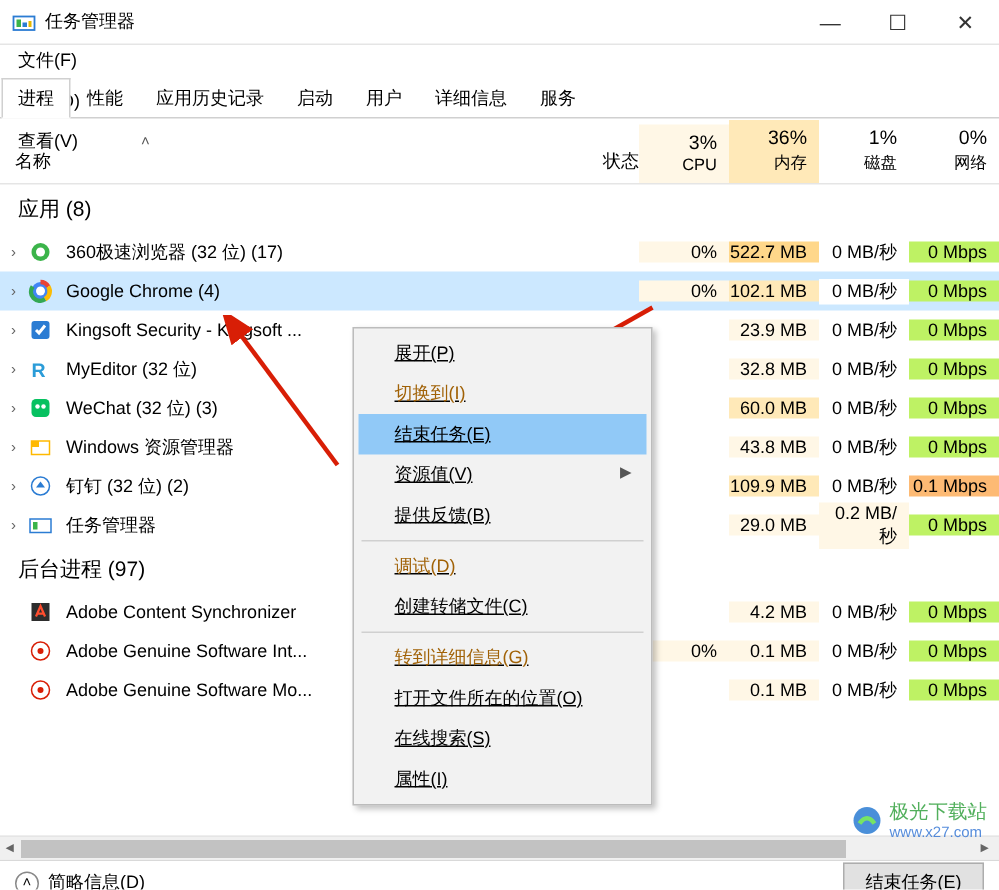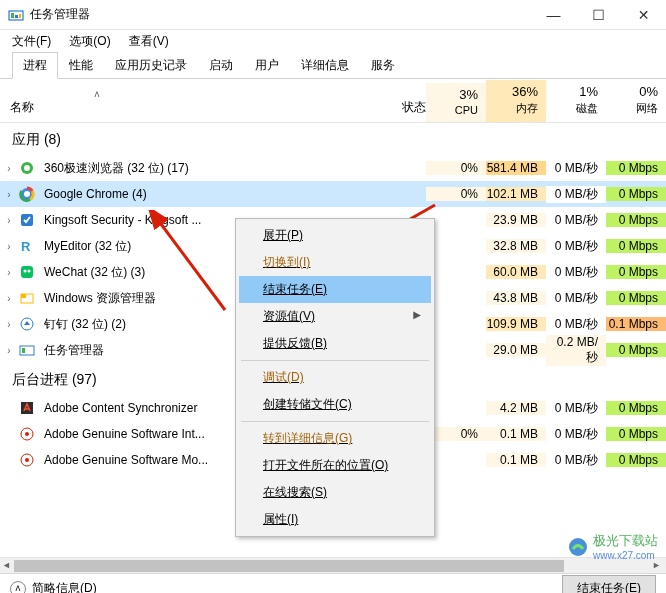--- a/index.html
+++ b/index.html
@@ -1,23 +1,23 @@
 <!DOCTYPE html>
 <html><head>
 <meta charset="utf-8">
 <style>
 * { margin: 0; padding: 0; box-sizing: border-box; font-family: "Microsoft YaHei", "Segoe UI", sans-serif; }
 body { width: 666px; height: 593px; background: #fff; overflow: hidden; font-size: 12px; color: #000; position: relative; }
 .titlebar { height: 30px; display: flex; align-items: center; padding: 0 0 0 8px; border-bottom: 1px solid #e5e5e5; }
 .titlebar .icon-app { width: 16px; height: 16px; margin-right: 6px; }
 .titlebar .title { flex: 1; font-size: 12px; }
 .titlebar .winbtn { width: 45px; height: 30px; display: flex; align-items: center; justify-content: center; font-size: 14px; color: #333; }
-.menubar { height: 22px; display: flex; align-items: flex-end; padding: 0 6px; gap: 6px; }
+.menubar { height: 22px; display: flex; align-items: flex-start; padding: 0 6px; gap: 6px; flex-direction: column; }
 .menubar span { padding: 2px 6px; font-size: 12px; }
-.tabs { display: flex; border-bottom: 1px solid #d0d0d0; padding: 0 12px; }
+.tabs { display: flex; border-bottom: 1px solid #d0d0d0; padding: 0 1px; }
 .tab { padding: 4px 10px; font-size: 12px; border: 1px solid transparent; margin-bottom: -1px; }
 .tab.active { border: 1px solid #d0d0d0; border-bottom: 1px solid #fff; background: #fff; }
 .header-row { display: flex; height: 44px; border-bottom: 1px solid #e5e5e5; align-items: flex-end; }
 .header-row .col-name { flex: 1; padding: 0 10px 6px 10px; display: flex; align-items: flex-end; gap: 60px; }
 .header-row .sort { font-size: 10px; color: #555; margin-bottom: 16px; }
 .header-row .col { width: 60px; text-align: right; padding: 4px 8px 6px 4px; font-size: 11px; }
 .header-row .col .pct { display: block; font-size: 13px; margin-bottom: 2px; }
 .col-status-head { width: 60px; text-align: right; padding-bottom: 6px; font-size: 12px; }
 .body { height: 434px; overflow: hidden; position: relative; }
 .group { padding: 8px 10px 6px 12px; font-size: 14px; }
@@ -108,21 +108,21 @@
       <div class="row">
     <span class="exp">›</span>
     <span class="ricon">
           <svg class="icon16" viewBox="0 0 16 16">
             <circle cx="8" cy="8" r="6" fill="#3bb44a"></circle>
             <circle cx="8" cy="8" r="3" fill="#fff"></circle>
           </svg>
         </span>
     <span class="name">360极速浏览器 (32 位) (17)</span>
     <span class="cell cpu-col">0%</span>
-    <span class="cell mem-col hot1">581.4 MB</span>
+    <span class="cell mem-col hot1">522.7 MB</span>
     <span class="cell disk-col">0 MB/秒</span>
     <span class="cell net-col">0 Mbps</span>
   </div>
       <div class="row selected">
     <span class="exp">›</span>
     <span class="ricon">
           <svg class="icon16" viewBox="0 0 16 16">
             <circle cx="8" cy="8" r="6" fill="#4285f4"></circle>
             <circle cx="8" cy="8" r="3" fill="#fff"></circle>
             <path d="M8 2 A6 6 0 0 1 13.2 5" stroke="#ea4335" stroke-width="3" fill="none"></path>

